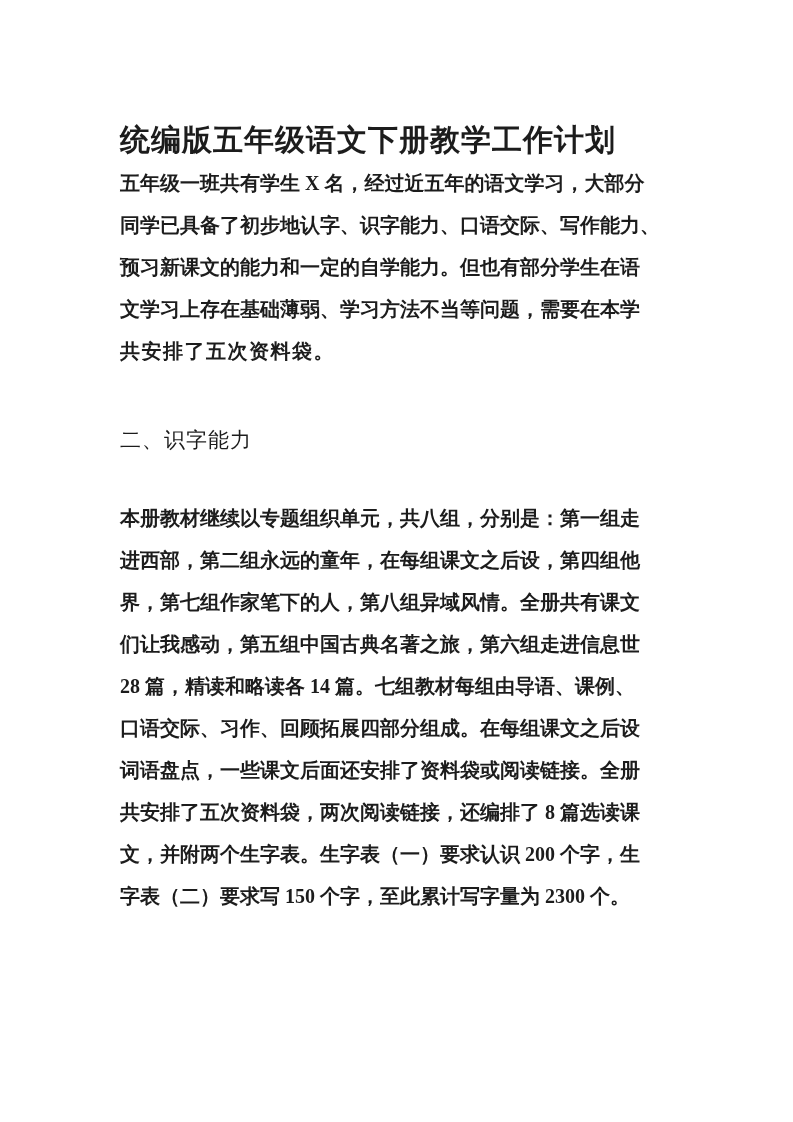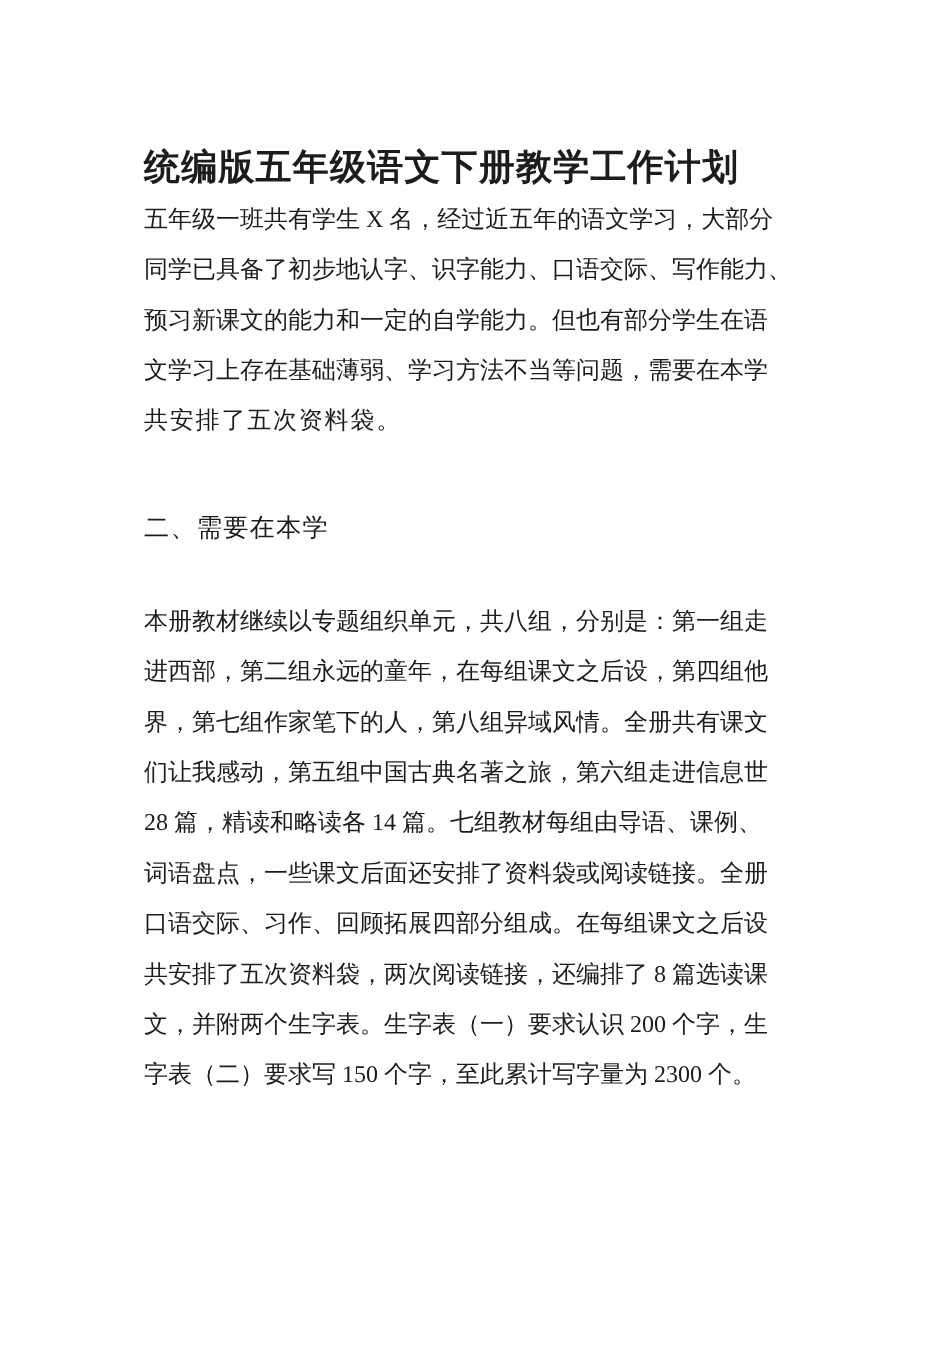--- a/index.html
+++ b/index.html
@@ -28,21 +28,21 @@
     white-space: nowrap;
   }
   .heading {
     font-size: 21px;
     line-height: 42px;
     font-weight: 400;
     letter-spacing: 1px;
   }
   .heading-1 { margin-top: 30px; }
   .heading-2 { margin-top: 47px; }
-  .para { margin: 0; }
+  .para { margin: 0; font-weight: bold; }
   .para-2 { margin-top: 36px; }
   .line {
     font-size: 20px;
     line-height: 42px;
     text-align: justify;
     text-align-last: justify;
     text-justify: inter-character;
     white-space: nowrap;
   }
   .line.short {
@@ -61,28 +61,28 @@
     <div class="para para-1">
       <div class="line">五年级一班共有学生 X 名，经过近五年的语文学习，大部分</div>
       <div class="line">同学已具备了初步地认字、识字能力、口语交际、写作能力、</div>
       <div class="line">预习新课文的能力和一定的自学能力。但也有部分学生在语</div>
       <div class="line">文学习上存在基础薄弱、学习方法不当等问题，需要在本学</div>
       <div class="line short">共安排了五次资料袋。</div>
     </div>
   </div>
 
   <div class="section">
-    <div class="heading heading-2">二、需要在本学</div>
+    <div class="heading heading-2">二、识字能力</div>
     <div class="para para-2">
       <div class="line">本册教材继续以专题组织单元，共八组，分别是：第一组走</div>
       <div class="line">进西部，第二组永远的童年，在每组课文之后设，第四组他</div>
       <div class="line">界，第七组作家笔下的人，第八组异域风情。全册共有课文</div>
       <div class="line">们让我感动，第五组中国古典名著之旅，第六组走进信息世</div>
       <div class="line">28 篇，精读和略读各 14 篇。七组教材每组由导语、课例、</div>
+      <div class="line">口语交际、习作、回顾拓展四部分组成。在每组课文之后设</div>
       <div class="line">词语盘点，一些课文后面还安排了资料袋或阅读链接。全册</div>
-      <div class="line">口语交际、习作、回顾拓展四部分组成。在每组课文之后设</div>
       <div class="line">共安排了五次资料袋，两次阅读链接，还编排了 8 篇选读课</div>
       <div class="line">文，并附两个生字表。生字表（一）要求认识 200 个字，生</div>
       <div class="line">字表（二）要求写 150 个字，至此累计写字量为 2300 个。</div>
     </div>
   </div>
 
 </div>
 
 </body></html>

